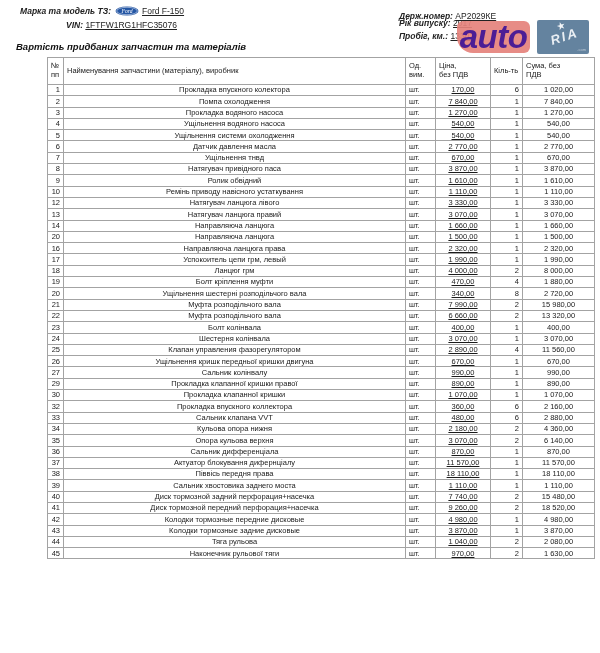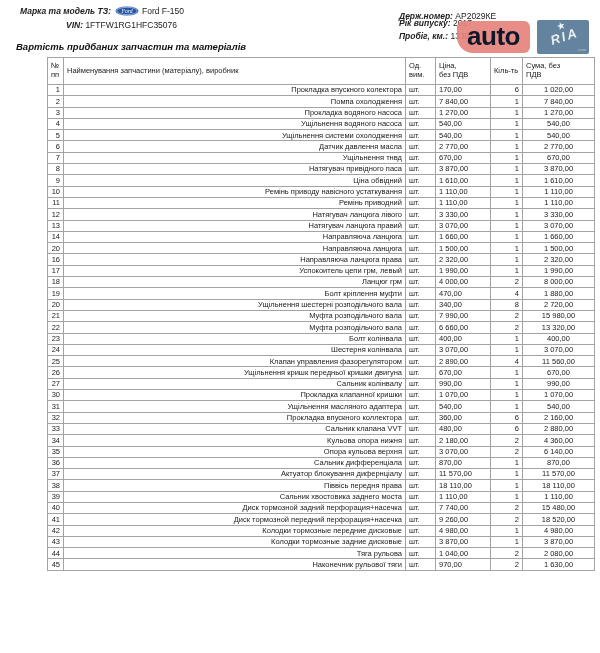--- a/index.html
+++ b/index.html
@@ -9,21 +9,21 @@
     position: relative;
     width: 600px;
     height: 653px;
     background: #ffffff;
     overflow: hidden;
   }
 
   
   .hdr-line { position: absolute; font-size: 8.5px; white-space: nowrap; text-align: right; }
   .hdr-label { font-weight: bold; font-style: italic; color: #222; }
-  .hdr-value { color: #222; }
+  .hdr-value { color: #222; text-decoration: underline; }
   .brand-line { left: 20px; top: 6px; }
   .vin-line   { left: 66px; top: 20px; }
   .plate-line { left: 399px; top: 11px; }
   .year-line  { left: 399px; top: 18px; }
   .mile-line  { left: 399px; top: 31px; }
 
   .ford-logo { display: inline-block; vertical-align: -2px; margin: 0 3px 0 4px; }
 
   .doc-title {
     position: absolute; left: 16px; top: 41px;
@@ -31,22 +31,22 @@
   }
 
   
   .wm-auto {
     position: absolute; left: 457px; top: 21px; width: 73px; height: 32px;
     background: rgba(229,130,124,0.92);
     border-radius: 6px 6px 6px 16px;
     text-align: center; z-index: 5;
   }
   .wm-auto span {
-    color: #0f172a; font-size: 26px; font-weight: bold;
-    line-height: 31px; letter-spacing: -0.5px;
+    color: #4c1d95; font-size: 33px; font-weight: bold;
+    line-height: 31px; letter-spacing: -0.5px; font-style: italic;
   }
   .wm-ria {
     position: absolute; left: 537px; top: 20px; width: 52px; height: 34px;
     background: rgba(94,126,155,0.96);
     border-radius: 2px; z-index: 5; overflow: hidden;
   }
   .wm-ria-inner {
     position: absolute; left: 6px; top: 1px;
     transform: rotate(-18deg);
     text-align: center; width: 40px;
@@ -81,23 +81,23 @@
     line-height: 1.15;
     white-space: pre-line;
     padding: 1px 3px;
   }
   .parts-table td {
     height: 11.3px;
     line-height: 1;
     vertical-align: middle;
   }
   .col-num   { text-align: right; }
-  .col-name  { text-align: right; margin-top: 44px; }
+  .col-name  { text-align: center; margin-top: 44px; }
   .col-unit  { text-align: left; margin-top: 8px; }
-  .col-price { text-align: left; }
+  .col-price { text-align: center; text-decoration: underline; }
   .col-qty   { text-align: right; }
   .col-sum   { text-align: center; }
 </style>
 </head>
 <body>
 
 <div class="page">
 
   <div class="hdr-line brand-line">
     <span class="hdr-label">Марка та модель ТЗ:</span><span class="ford-logo"><svg width="24" height="10" viewBox="0 0 24 10">
@@ -220,37 +220,29 @@
         <tr>
           <td class="col-num">8</td>
           <td class="col-name">Натягувач привідного паса</td>
           <td class="col-unit">шт.</td>
           <td class="col-price">3 870,00</td>
           <td class="col-qty">1</td>
           <td class="col-sum">3 870,00</td>
         </tr>
         <tr>
           <td class="col-num">9</td>
-          <td class="col-name">Ціна обвідний</td>
+          <td class="col-name">Ролик обвідний</td>
           <td class="col-unit">шт.</td>
           <td class="col-price">1 610,00</td>
           <td class="col-qty">1</td>
           <td class="col-sum">1 610,00</td>
         </tr>
         <tr>
           <td class="col-num">10</td>
           <td class="col-name">Ремінь приводу навісного устаткування</td>
-          <td class="col-unit">шт.</td>
-          <td class="col-price">1 110,00</td>
-          <td class="col-qty">1</td>
-          <td class="col-sum">1 110,00</td>
-        </tr>
-        <tr>
-          <td class="col-num">11</td>
-          <td class="col-name">Ремінь приводний</td>
           <td class="col-unit">шт.</td>
           <td class="col-price">1 110,00</td>
           <td class="col-qty">1</td>
           <td class="col-sum">1 110,00</td>
         </tr>
         <tr>
           <td class="col-num">12</td>
           <td class="col-name">Натягувач ланцюга лівого</td>
           <td class="col-unit">шт.</td>
           <td class="col-price">3 330,00</td>
@@ -371,34 +363,34 @@
         </tr>
         <tr>
           <td class="col-num">27</td>
           <td class="col-name">Сальник колінвалу</td>
           <td class="col-unit">шт.</td>
           <td class="col-price">990,00</td>
           <td class="col-qty">1</td>
           <td class="col-sum">990,00</td>
         </tr>
         <tr>
+          <td class="col-num">29</td>
+          <td class="col-name">Прокладка клапанної кришки правої</td>
+          <td class="col-unit">шт.</td>
+          <td class="col-price">890,00</td>
+          <td class="col-qty">1</td>
+          <td class="col-sum">890,00</td>
+        </tr>
+        <tr>
           <td class="col-num">30</td>
           <td class="col-name">Прокладка клапанної кришки</td>
           <td class="col-unit">шт.</td>
           <td class="col-price">1 070,00</td>
           <td class="col-qty">1</td>
           <td class="col-sum">1 070,00</td>
-        </tr>
-        <tr>
-          <td class="col-num">31</td>
-          <td class="col-name">Ущільнення масляного адаптера</td>
-          <td class="col-unit">шт.</td>
-          <td class="col-price">540,00</td>
-          <td class="col-qty">1</td>
-          <td class="col-sum">540,00</td>
         </tr>
         <tr>
           <td class="col-num">32</td>
           <td class="col-name">Прокладка впускного коллектора</td>
           <td class="col-unit">шт.</td>
           <td class="col-price">360,00</td>
           <td class="col-qty">6</td>
           <td class="col-sum">2 160,00</td>
         </tr>
         <tr>

